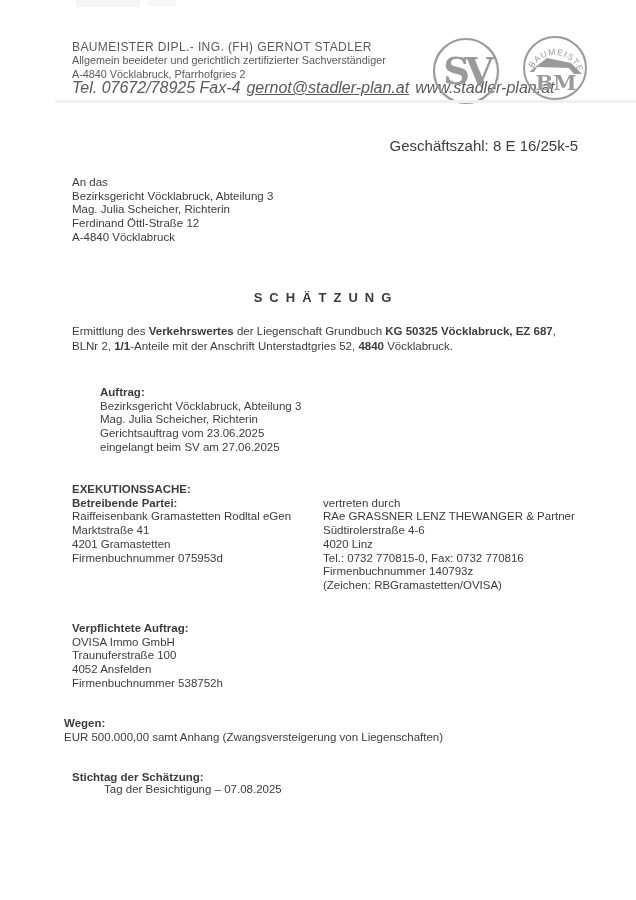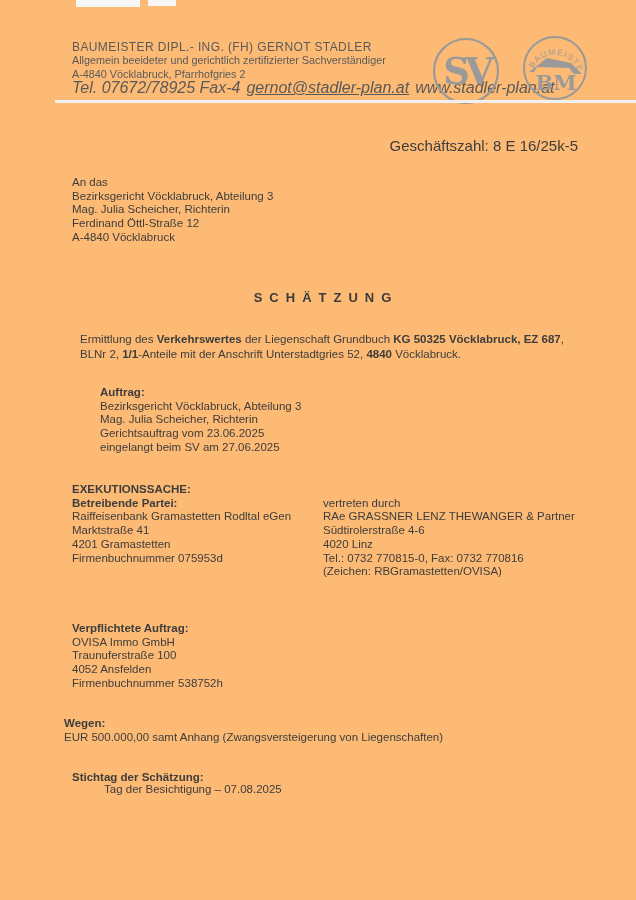--- a/index.html
+++ b/index.html
@@ -1,20 +1,20 @@
 <!DOCTYPE html>
 <html><head>
 <meta charset="utf-8">
 <style>
   html,body{margin:0;padding:0;background:#e8e8e8;}
   .page{
     position:relative;
     width:636px;height:900px;
     margin:0 auto;
-    background:#fdba74;
+    background:#ffffff;
     font-family:"Liberation Sans", sans-serif;
     color:#3d3d3d;
     overflow:hidden;
   }
   .line{font-size:11.5px;line-height:13.7px;white-space:nowrap;}
   .bold{font-weight:bold;}
 
   
   .smudge{position:absolute;background:#f6f6f6;}
   .smudge.a{left:76px;top:0;width:64px;height:7px;}
@@ -38,21 +38,21 @@
 
   .title{
     position:absolute;left:72px;top:290px;width:508px;
     margin:0;text-align:center;
     font-size:13px;font-weight:bold;letter-spacing:7px;
     color:#3a3a3a;
   }
 
   .subject{
     position:absolute;left:72px;top:324px;width:512px;
-    margin:8px;font-size:11.5px;line-height:14.5px;
+    margin:0;font-size:11.5px;line-height:14.5px;
   }
 
   .auftrag{position:absolute;left:72px;top:386px;margin-left:28px;}
   .exek{position:absolute;left:72px;top:483px;width:512px;}
   .cols{display:flex;}
   .col-left{width:251px;}
   .col-right{width:261px;}
   .verpflichtete{position:absolute;left:72px;top:622px;}
   .wegen{position:absolute;left:64px;top:717px;}
   .stichtag{position:absolute;left:72px;top:771px;display:flex;font-size:11.5px;flex-direction:column;}
@@ -128,20 +128,21 @@
         <div class="line">Marktstraße 41</div>
         <div class="line">4201 Gramastetten</div>
         <div class="line">Firmenbuchnummer 075953d</div>
       </div>
       <div class="col-right">
         <div class="line">vertreten durch</div>
         <div class="line">RAe GRASSNER LENZ THEWANGER &amp; Partner</div>
         <div class="line">Südtirolerstraße 4-6</div>
         <div class="line">4020 Linz</div>
         <div class="line">Tel.: 0732 770815-0, Fax: 0732 770816</div>
+        <div class="line">Firmenbuchnummer 140793z</div>
         <div class="line">(Zeichen: RBGramastetten/OVISA)</div>
       </div>
     </div>
   </section>
 
   <section class="verpflichtete">
     <div class="line bold">Verpflichtete Auftrag:</div>
     <div class="line">OVISA Immo GmbH</div>
     <div class="line">Traunuferstraße 100</div>
     <div class="line">4052 Ansfelden</div>

